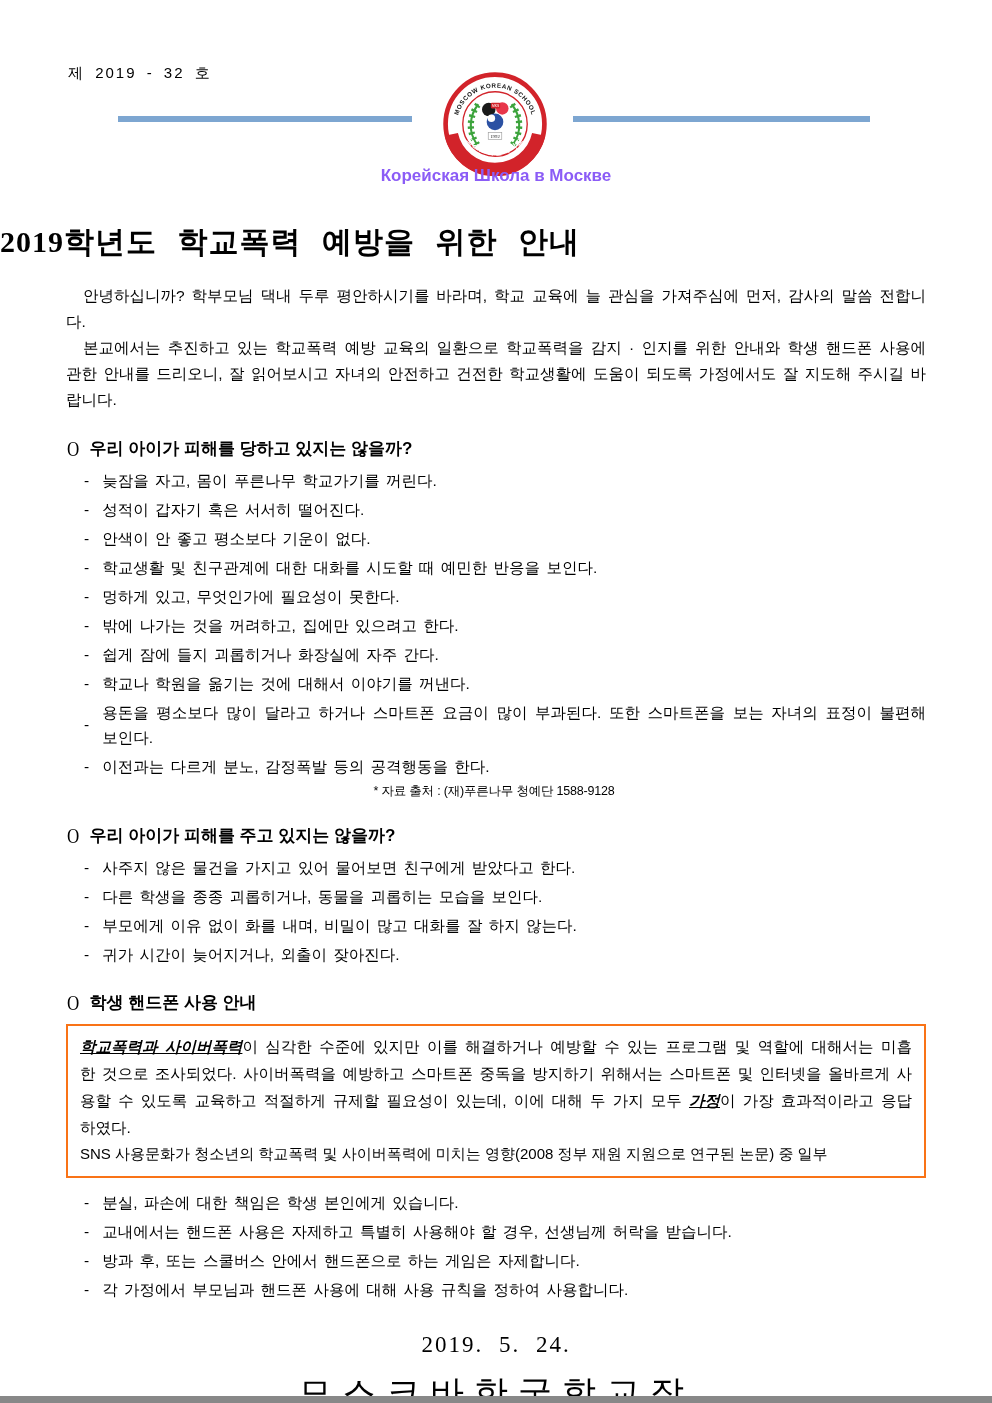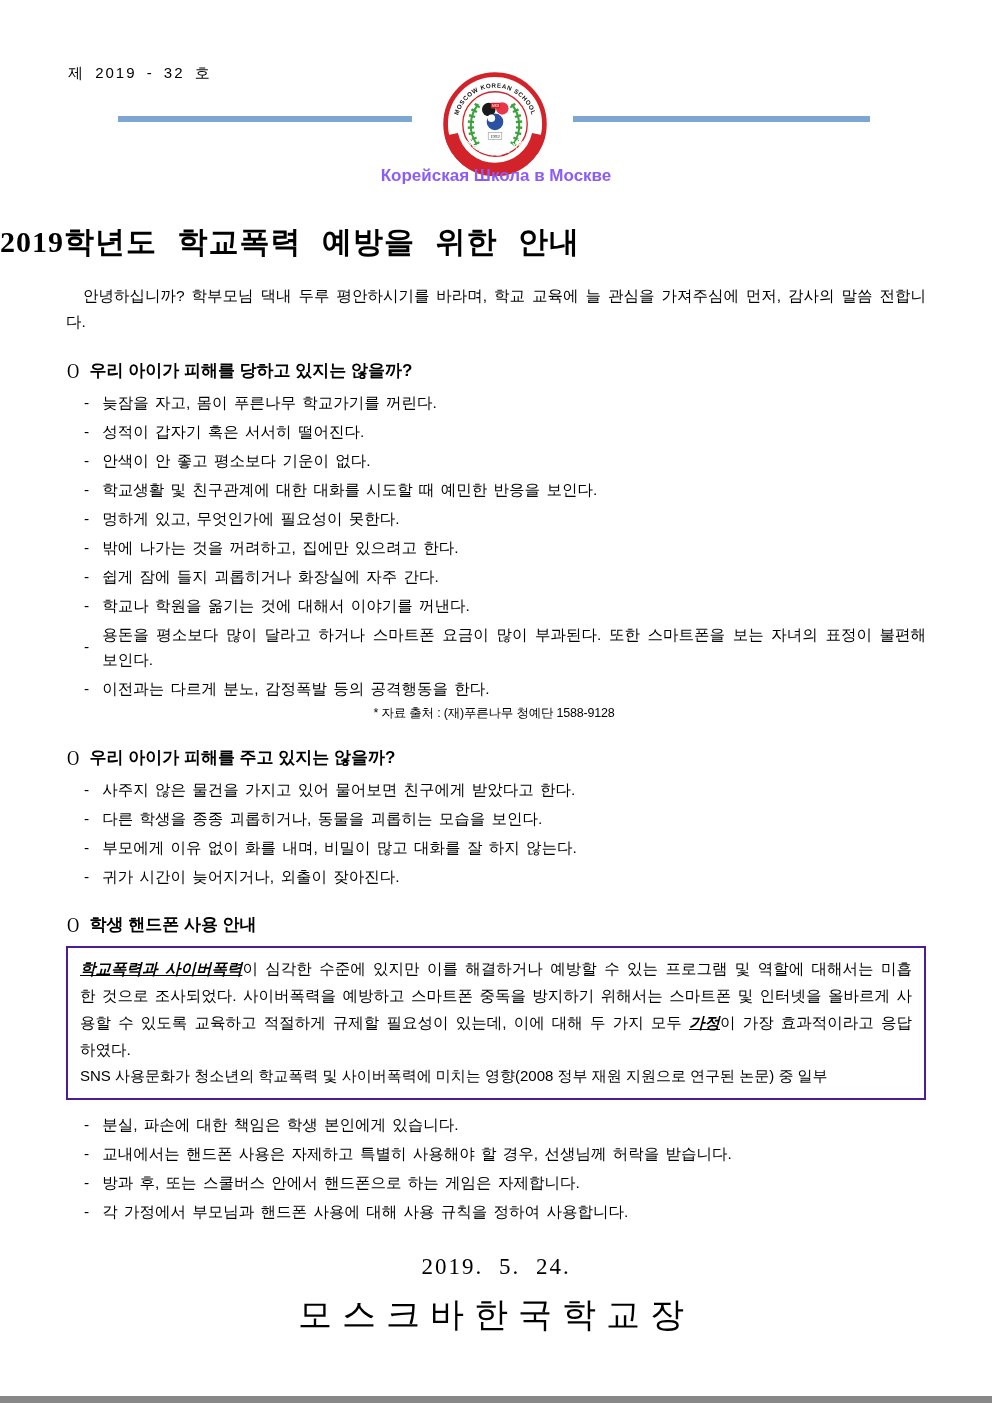--- a/index.html
+++ b/index.html
@@ -49,21 +49,21 @@
   .bullet .dash { flex:0 0 auto; font-size:15.5px; }
   .bullet .btext {
     font-size:15.5px; line-height:25px; text-align:justify;
     word-spacing:2px; word-break:break-all; flex:1 1 auto;
   }
   .source-line {
     text-align:center; font-size:12.5px; margin-top:4px; margin-right:4px;
     letter-spacing:-0.2px;
   }
   .info-box {
-    border:2px solid #4c1d95; margin-top:10px; padding:7px 12px 9px 12px;
+    border:2px solid #f97316; margin-top:10px; padding:7px 12px 9px 12px;
   }
   .box-text {
     font-size:15.5px; line-height:27px; text-align:justify;
     word-spacing:2px; word-break:break-all;
   }
   .box-text .em {
     font-weight:bold; font-style:italic; text-decoration:underline;
   }
   .box-note {
     font-size:15px; line-height:26px; word-break:break-all;
@@ -122,20 +122,21 @@
     </svg>
   </div>
 
   <div class="logo-subtitle">Корейская Школа в Москве</div>
 
   <h1 class="title">2019학년도 학교폭력 예방을 위한 안내</h1>
 
   <div class="content">
 
     <p class="para">안녕하십니까? 학부모님 댁내 두루 평안하시기를 바라며, 학교 교육에 늘 관심을 가져주심에 먼저, 감사의 말씀 전합니다.</p>
+    <p class="para">본교에서는 추진하고 있는 학교폭력 예방 교육의 일환으로 학교폭력을 감지 · 인지를 위한 안내와 학생 핸드폰 사용에 관한 안내를 드리오니, 잘 읽어보시고 자녀의 안전하고 건전한 학교생활에 도움이 되도록 가정에서도 잘 지도해 주시길 바랍니다.</p>
 
     <div class="sec-heading">
       <span class="marker">O</span>
       <span>우리 아이가 피해를 당하고 있지는 않을까?</span>
     </div>
     <ul class="bullets">
       <li class="bullet">
           <span class="dash">-</span>
           <span class="btext">늦잠을 자고, 몸이 푸른나무 학교가기를 꺼린다.</span>
         </li>

